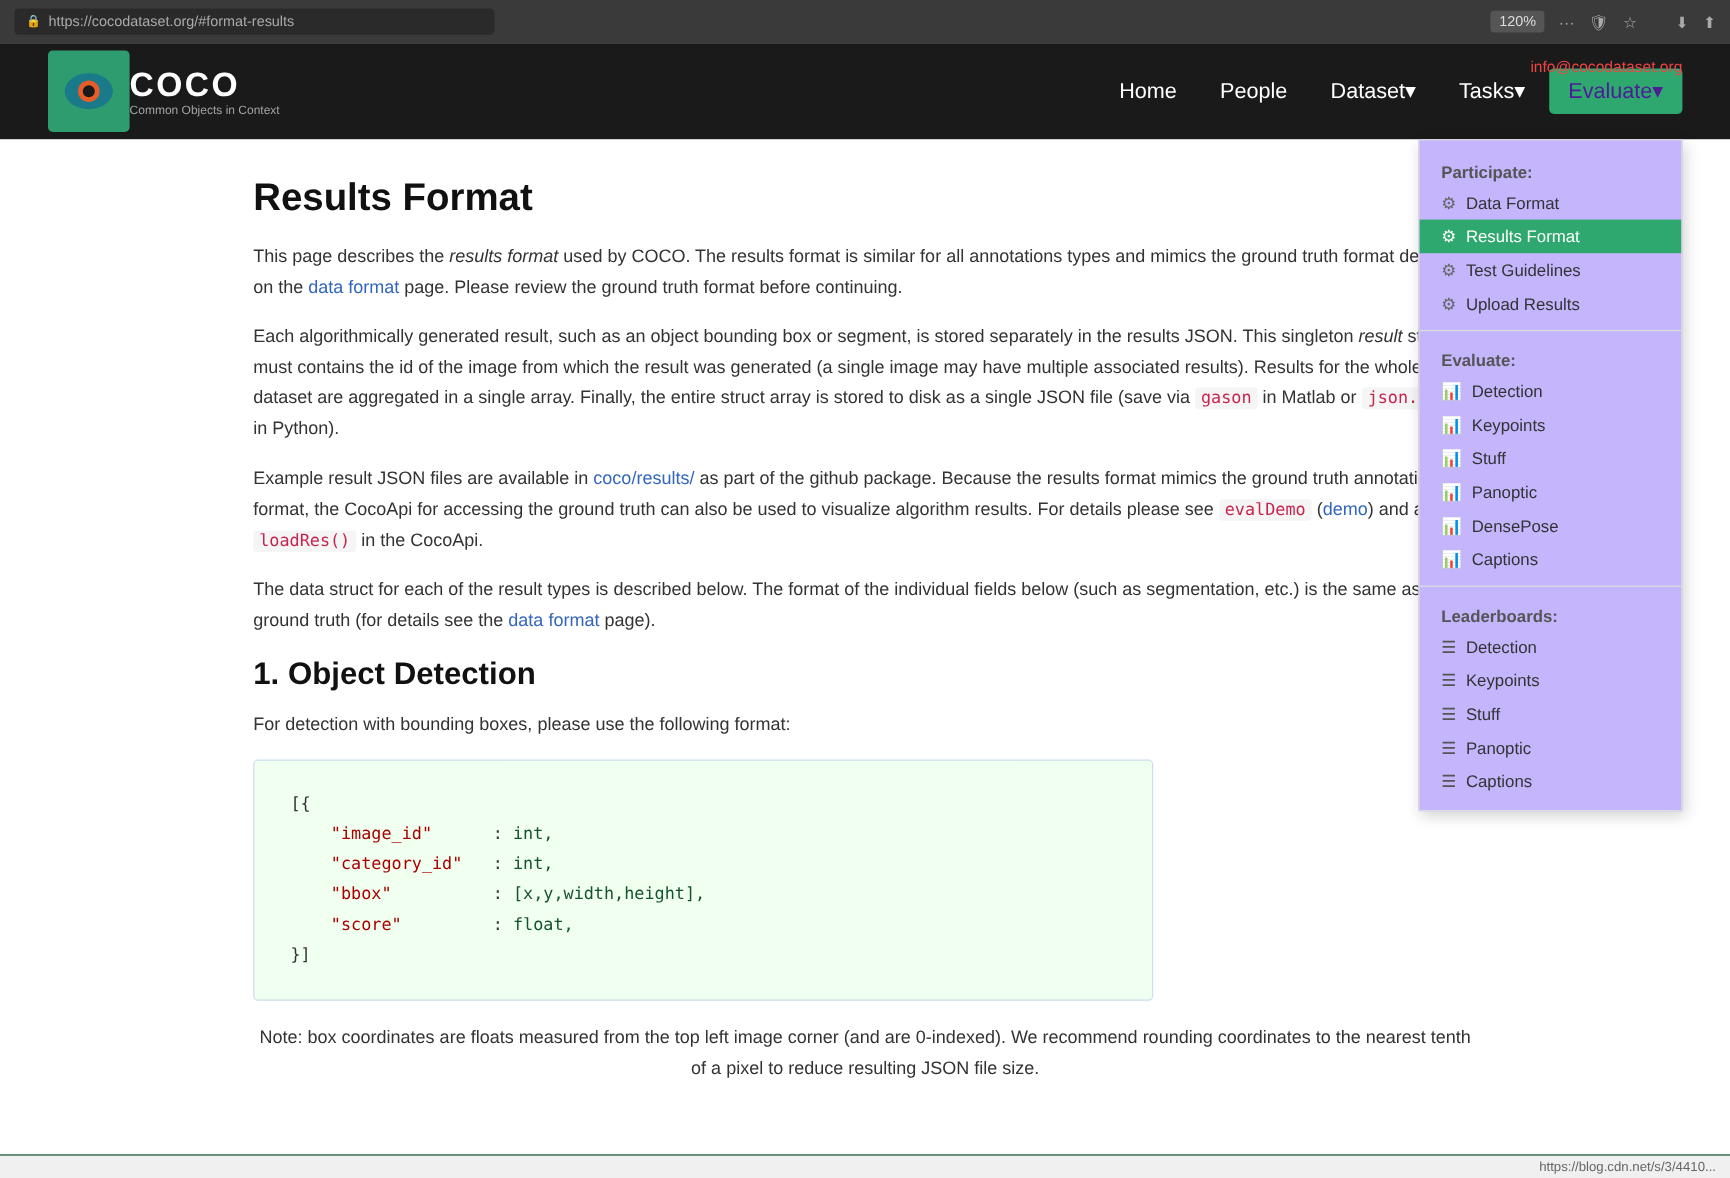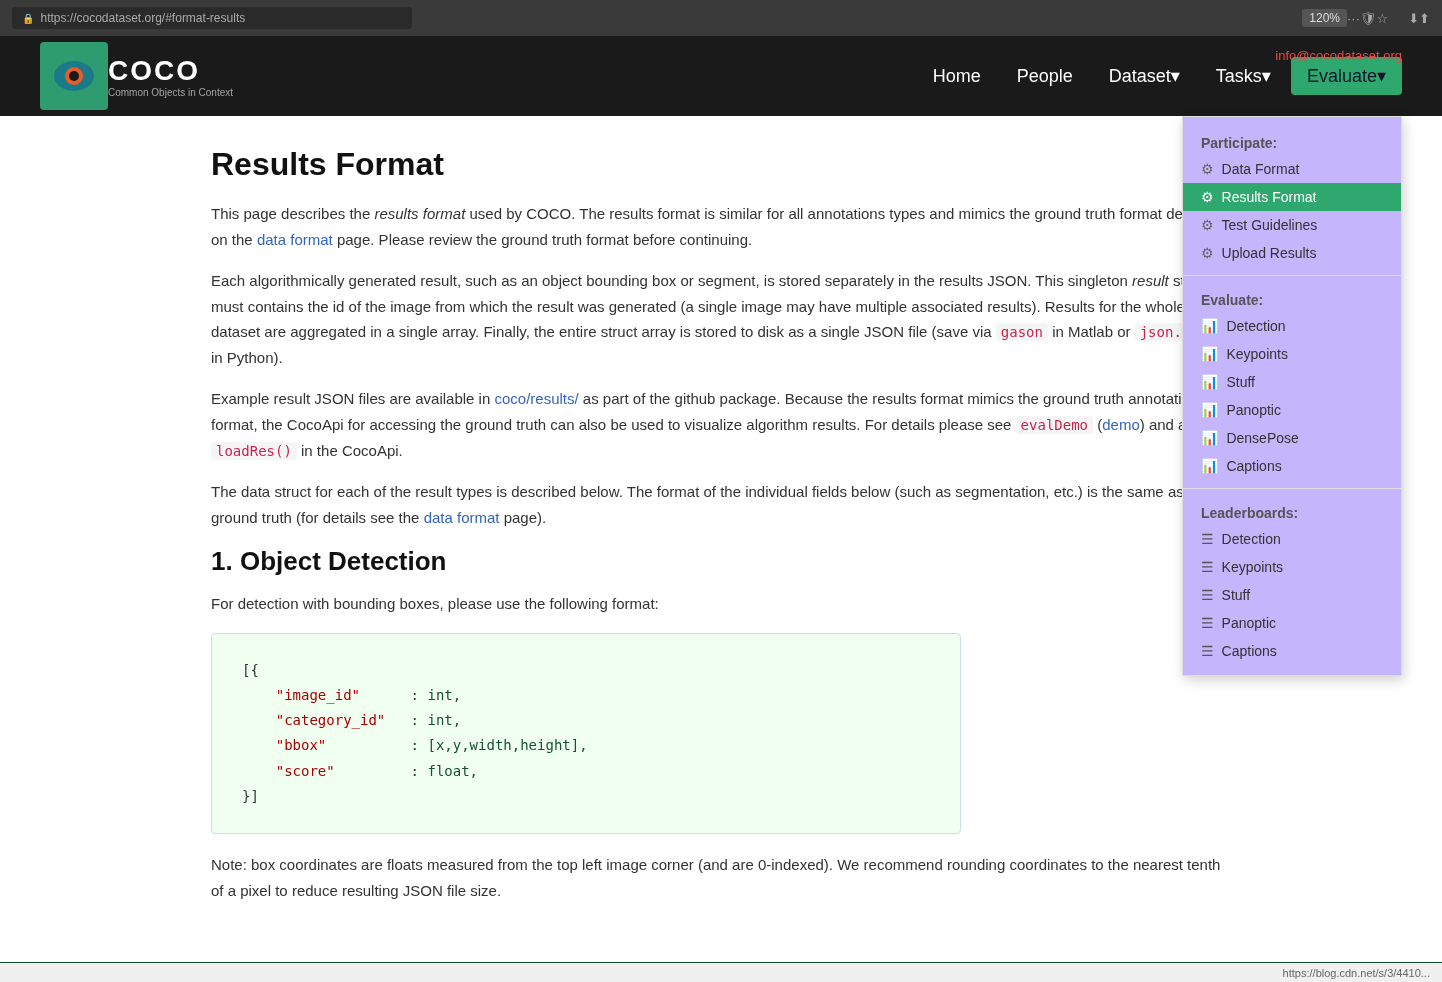--- a/index.html
+++ b/index.html
@@ -24,20 +24,21 @@
       max-width: 400px;
       display: flex;
       align-items: center;
       gap: 6px;
     }
     .browser-url .lock-icon { color: #888; font-size: 10px; }
     .browser-actions {
       margin-left: auto;
       display: flex;
       align-items: center;
+      gap: 12px;
       color: #aaa;
       font-size: 13px;
     }
     .zoom-badge {
       background: #555;
       color: #ddd;
       border-radius: 3px;
       padding: 2px 7px;
       font-size: 12px;
     }
@@ -81,21 +82,21 @@
       color: #fff;
       text-decoration: none;
       padding: 8px 16px;
       font-size: 18px;
       font-weight: 500;
       cursor: pointer;
     }
     .nav-link.active-green {
       background: #2ea86e;
       border-radius: 4px;
-      color: #0f172a;
+      color: #4c1d95;
     }
     .nav-email {
       color: #ef4444;
       font-size: 13px;
       position: absolute;
       top: 12px;
       right: 40px;
     }
 
     
@@ -190,20 +191,21 @@
     }
     .code-bracket { color: #333; }
     .code-key { color: #a00; }
     .code-colon { color: #333; }
     .code-value { color: #14532d; }
 
     .note-text {
       font-size: 15px;
       line-height: 1.7;
       color: #333;
+      text-align: center;
     }
     .status-bar {
       position: fixed;
       bottom: 0;
       left: 0;
       right: 0;
       height: 20px;
       background: #f0f0f0;
       border-top: 1px solid #14532d;
       display: flex;

